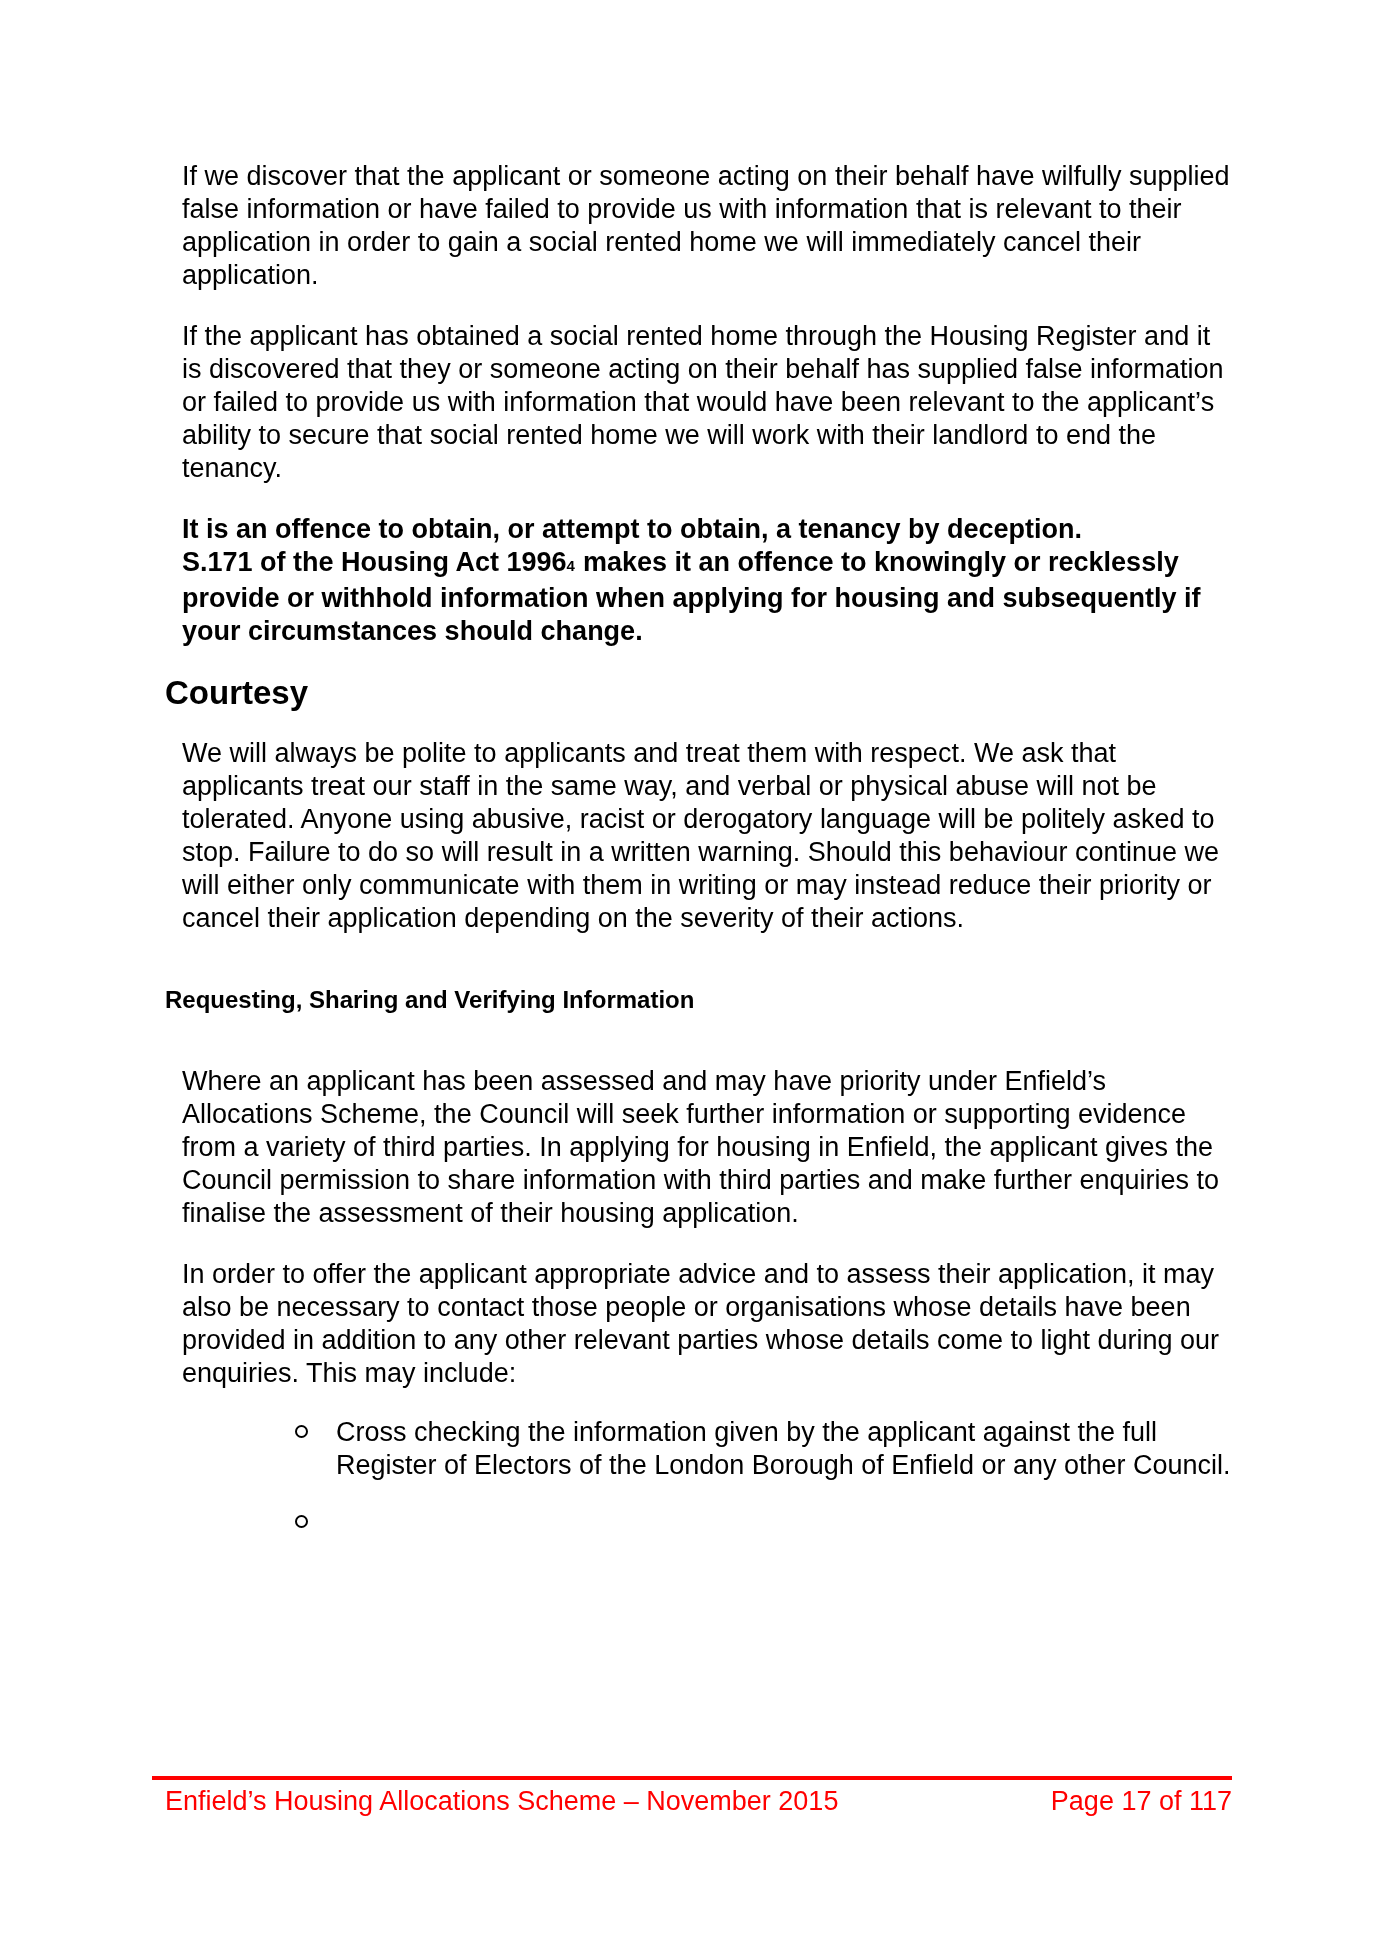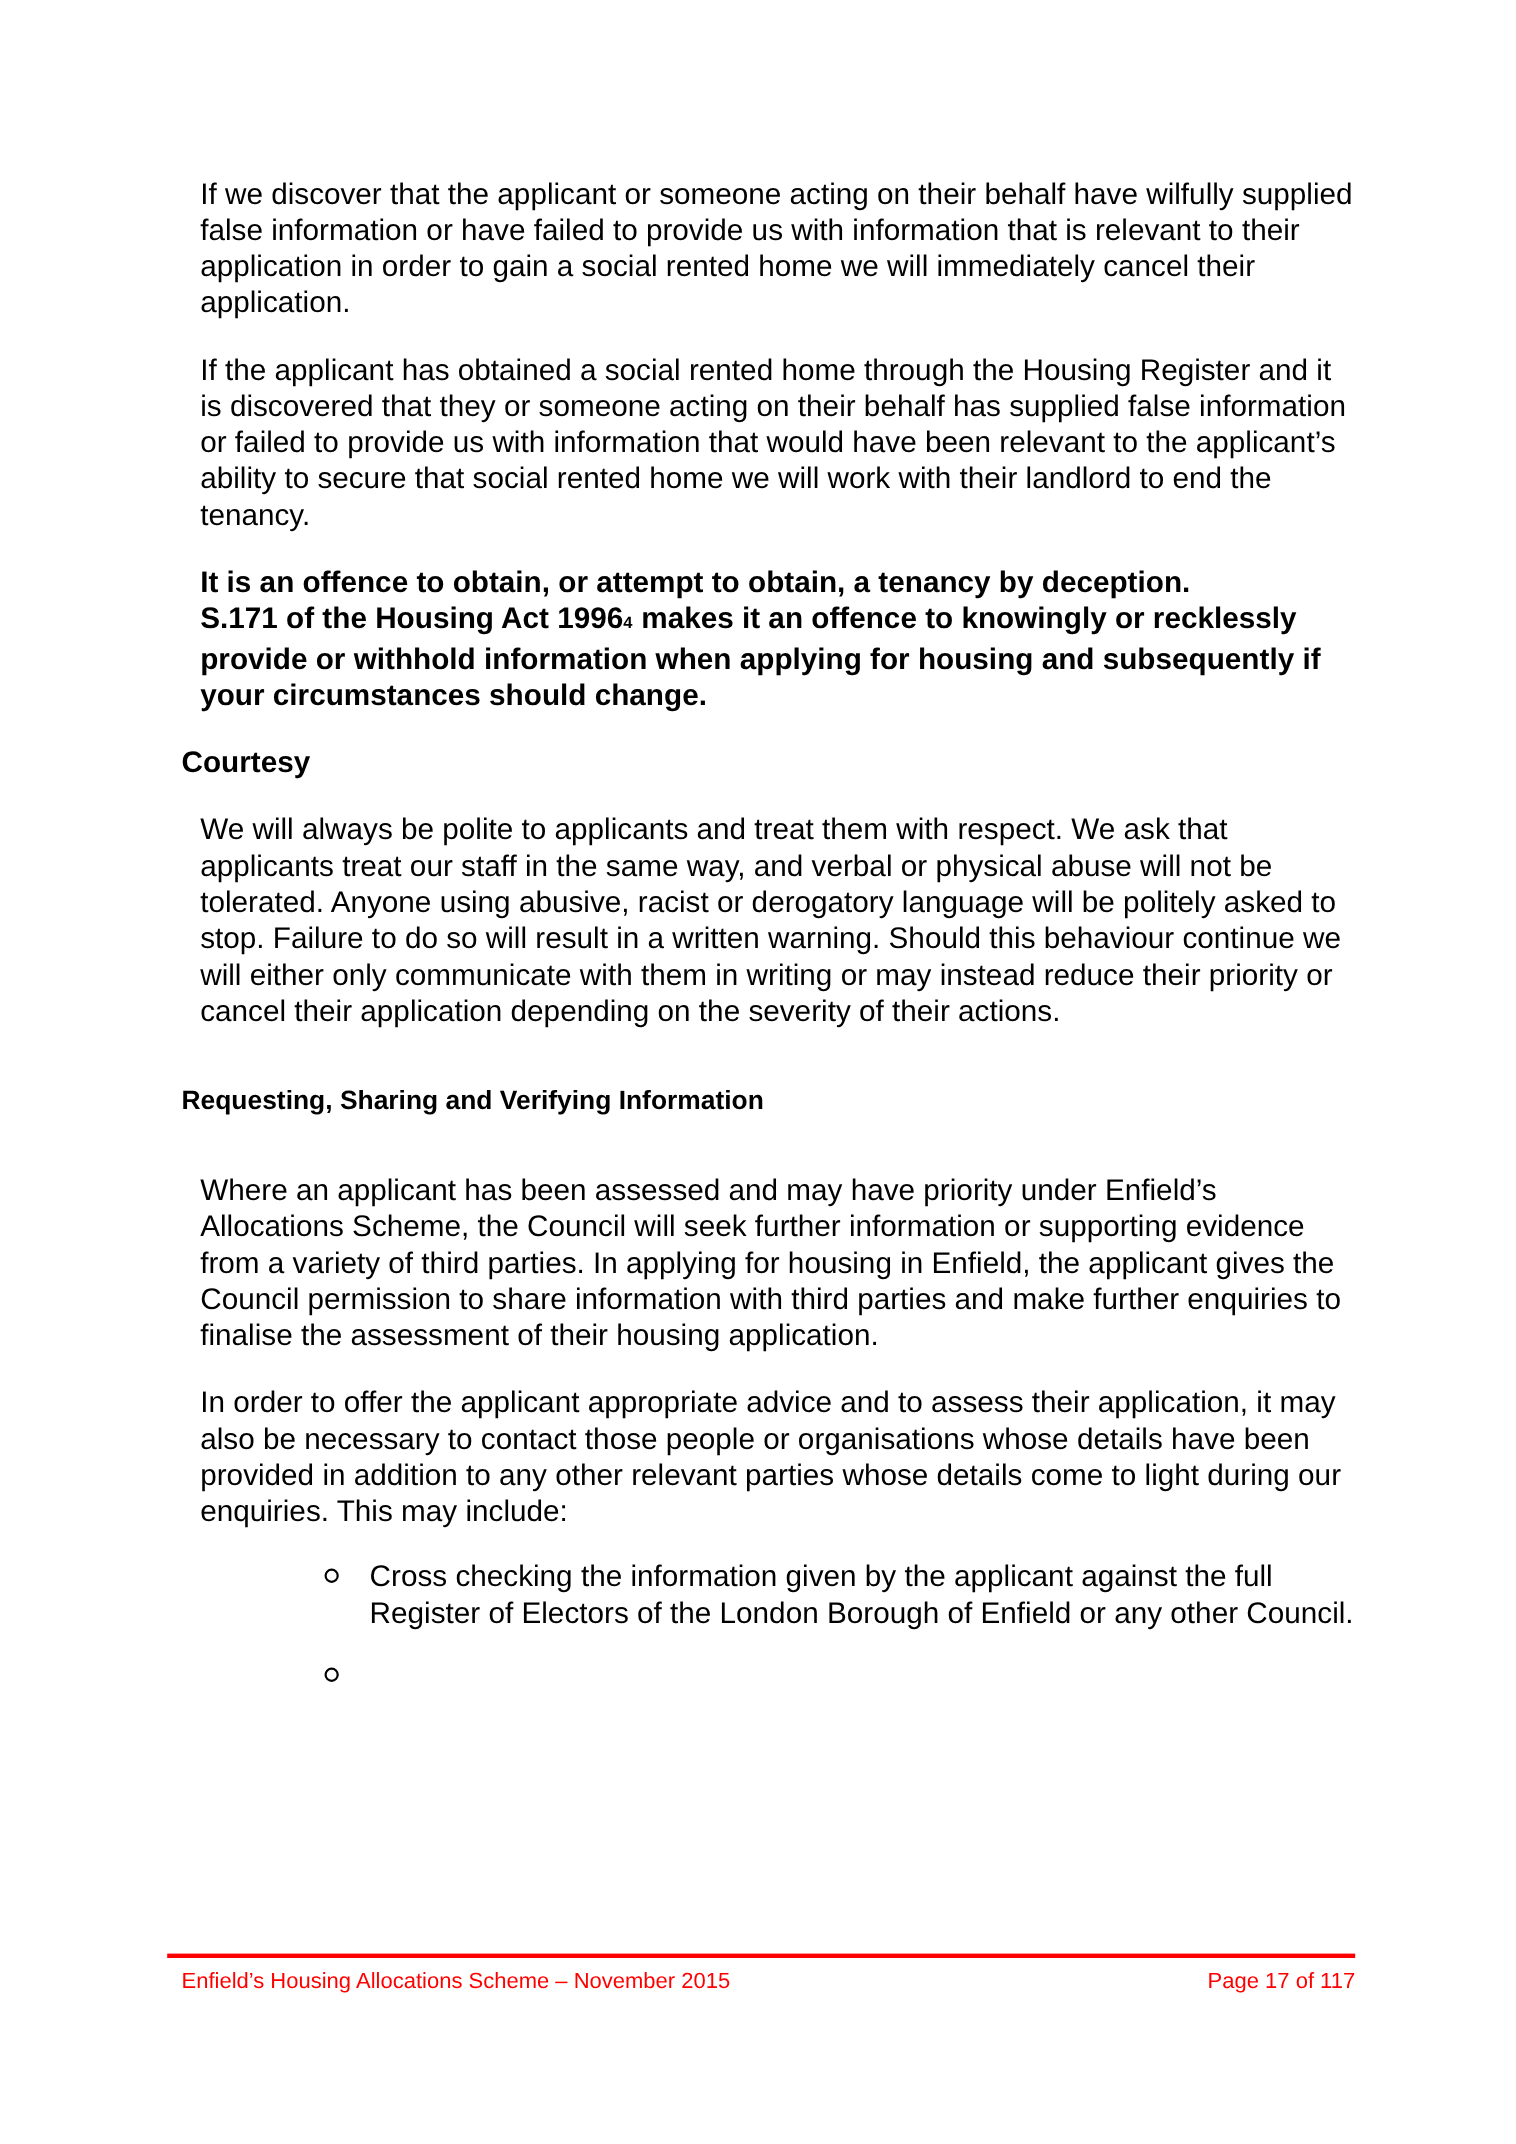--- a/index.html
+++ b/index.html
@@ -29,21 +29,21 @@
   .bold { font-weight: bold; }
   .block-line { display: block; }
   .fnref {
     font-size: 15px;
     font-weight: bold;
     vertical-align: baseline;
     letter-spacing: 0.5px;
   }
   .penalty { margin-bottom: 54px; }
   .subheading {
-    font-size: 27px;
+    font-size: 33px;
     line-height: 33px;
     font-weight: bold;
     margin: 0 0 28px 0;
   }
   .courtesy { margin-bottom: 46px; }
   .heading {
     font-size: 24px;
     line-height: 38px;
     font-weight: bold;
     margin: 0 0 46px 0;
@@ -76,21 +76,21 @@
     color: #ff0000;
   }
   .footer-rule {
     height: 4px;
     background: #ff0000;
   }
   .footer-row {
     display: flex;
     justify-content: space-between;
     align-items: baseline;
-    font-size: 20px;
+    font-size: 27px;
     line-height: 33px;
     padding-top: 5px;
   }
   .footer-left { padding-left: 13px; }
 </style>
 </head>
 <body>
 
 <div class="page">
   <div class="content">

